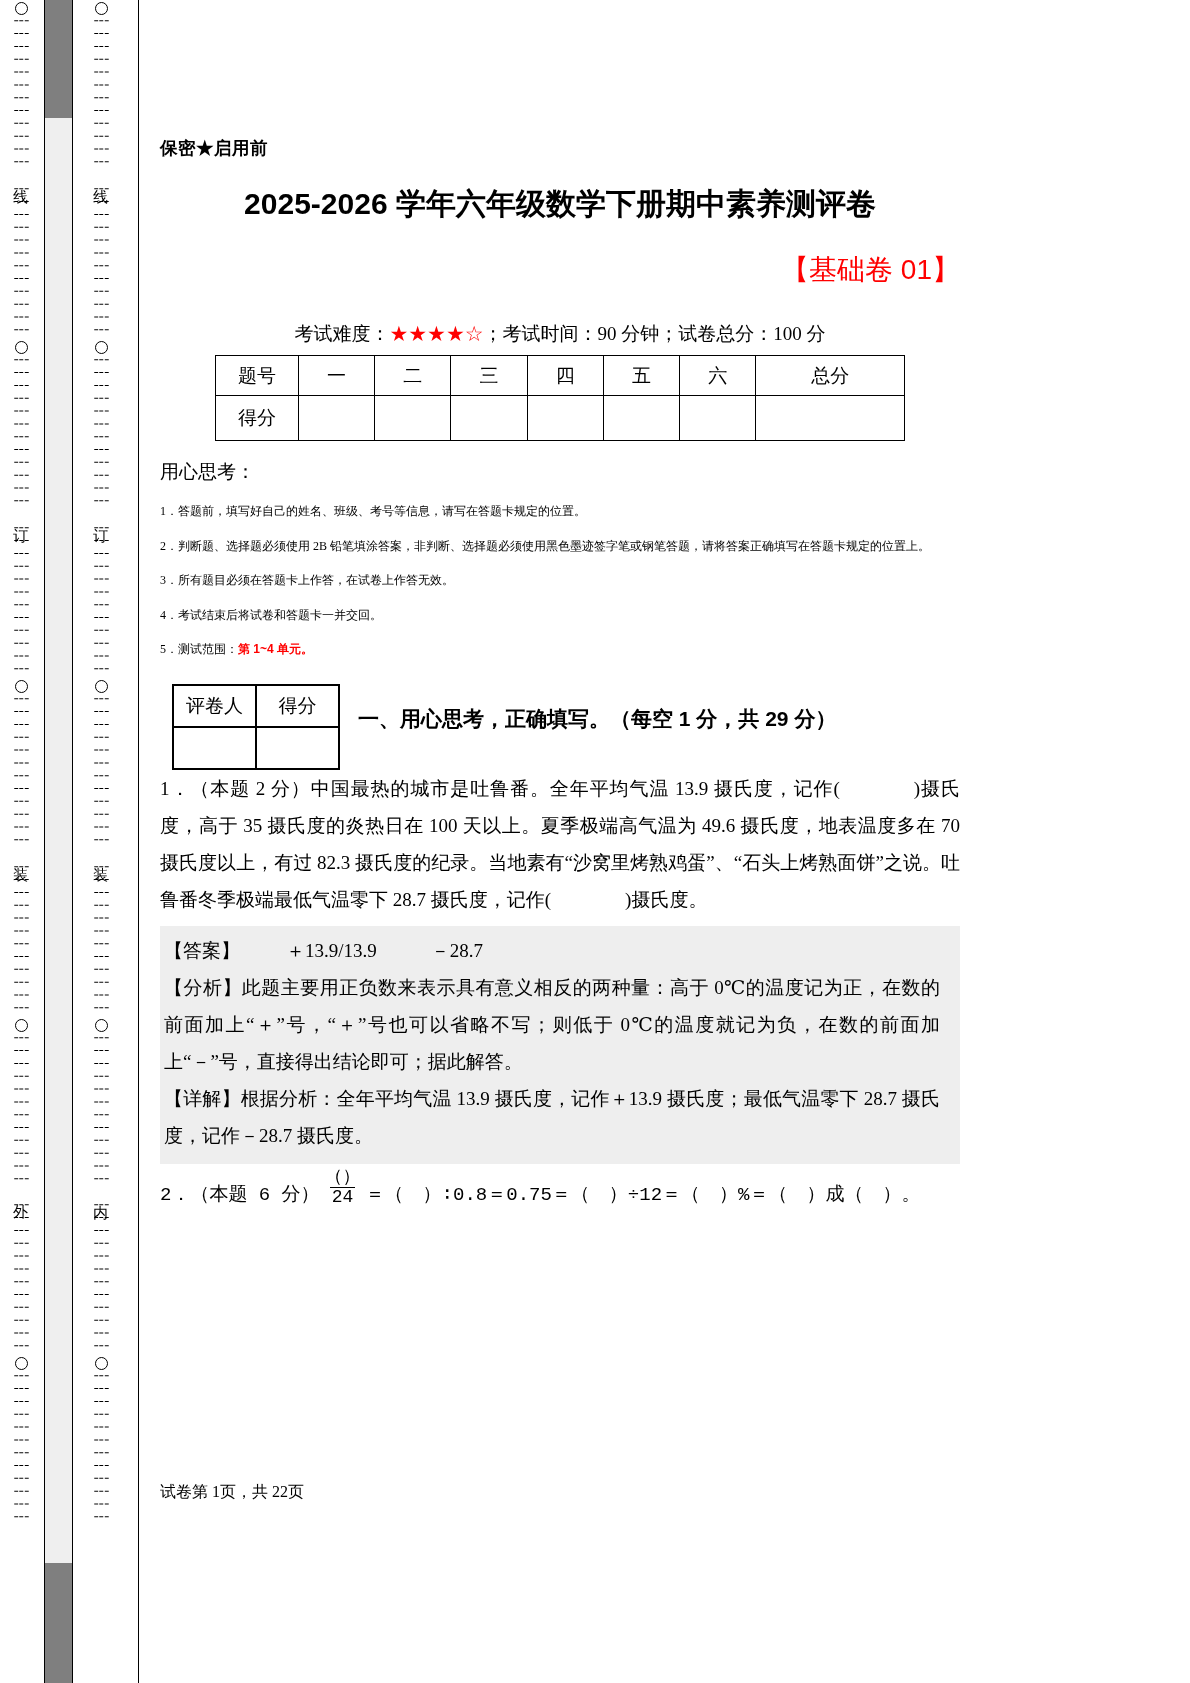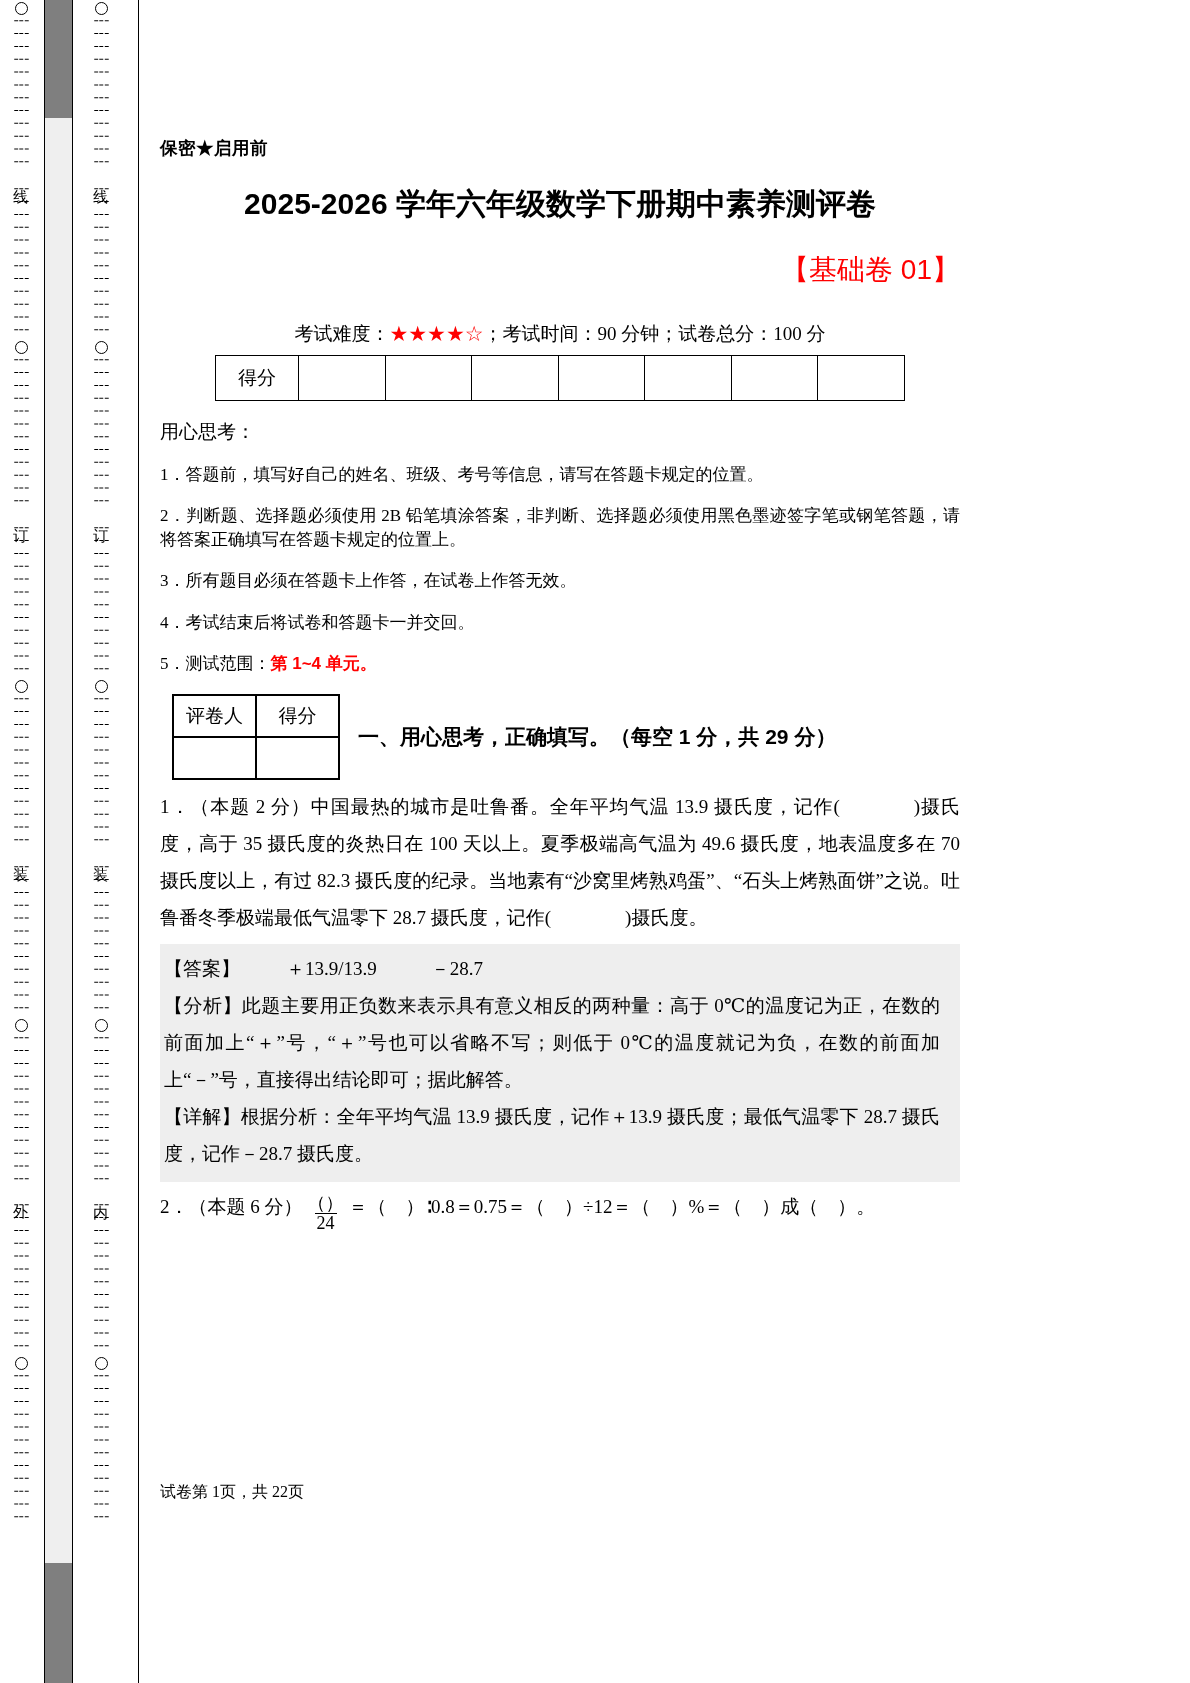--- a/index.html
+++ b/index.html
@@ -169,21 +169,21 @@
     padding: 0;
   }
   table.score-table td.hdr { width: 82px; }
   table.score-table tr.row2 td { height: 44px; }
 
   .notice-head {
     font-size: 19px;
     margin-top: 18px;
   }
   p.note {
-    font-size: 17px;
+    font-size: 12px;
     margin: 18px 0 0 0;
     line-height: 1.38;
     text-align: justify;
   }
   .red-bold {
     color: #ff0000;
     font-weight: bold;
     font-family: "Liberation Sans", sans-serif;
   }
 
@@ -197,21 +197,21 @@
 
   .q-block {
     position: relative;
     margin-top: 14px;
     min-height: 88px;
   }
   table.grader-table {
     border-collapse: collapse;
     position: absolute;
     left: 12px;
-    top: 4px;
+    top: 12px;
     width: 168px;
   }
   table.grader-table td {
     border: 2px solid #000;
     height: 38px;
     width: 84px;
     text-align: center;
     font-size: 19px;
   }
   .section-title {
@@ -241,25 +241,26 @@
     font-size: 19px;
     line-height: 1.95;
     margin: 0;
     text-align: justify;
   }
   .ans-gap-1 { display: inline-block; width: 46px; }
   .ans-gap-2 { display: inline-block; width: 54px; }
 
   .q2 {
     font-size: 19px;
-    margin-top: 12px;
+    margin-top: 4px;
     display: flex;
-    align-items: flex-start;
+    align-items: flex-end;
     flex-wrap: nowrap;
     white-space: nowrap;
+    font-family: Liberation Mono, monospace;
   }
   .frac {
     display: inline-flex;
     flex-direction: column;
     align-items: center;
     vertical-align: middle;
     margin: 0 3px;
     line-height: 1.05;
     font-size: 18px;
   }
@@ -336,20 +337,30 @@
 
     <h1 class="doc-title">2025-2026 学年六年级数学下册期中素养测评卷</h1>
     <h2 class="doc-subtitle">【基础卷 01】</h2>
 
     <div class="meta-line">
       <span>考试难度：</span><span class="stars"><span id="stars-filled">★★★★</span><span class="star-empty" id="stars-empty">☆</span></span><span>；考试时间：</span><span>90 分钟</span><span>；试卷总分：</span><span>100 分</span>
     </div>
 
     <table class="score-table">
       <tbody>
+          <tr>
+        <td class="hdr">题号</td>
+        <td>一</td>
+        <td>二</td>
+        <td>三</td>
+        <td>四</td>
+        <td>五</td>
+        <td>六</td>
+        <td>总分</td>
+      </tr>
       <tr class="row2">
         <td class="hdr">得分</td>
         <td></td>
         <td></td>
         <td></td>
         <td></td>
         <td></td>
         <td></td>
         <td></td>
       </tr>

